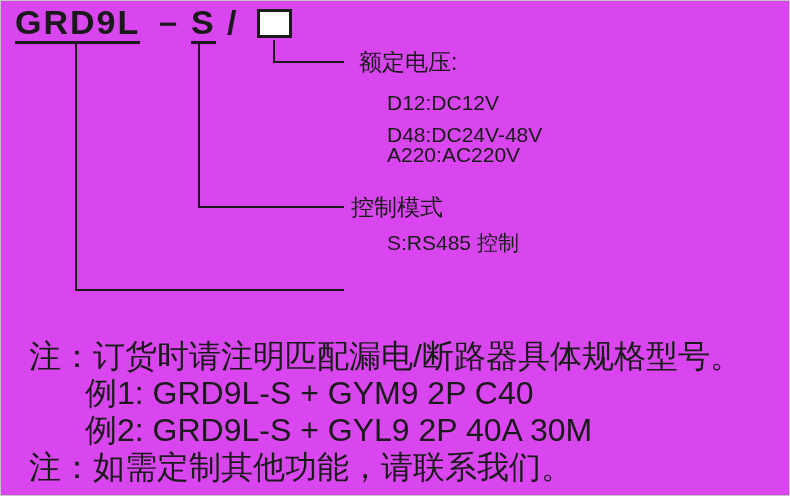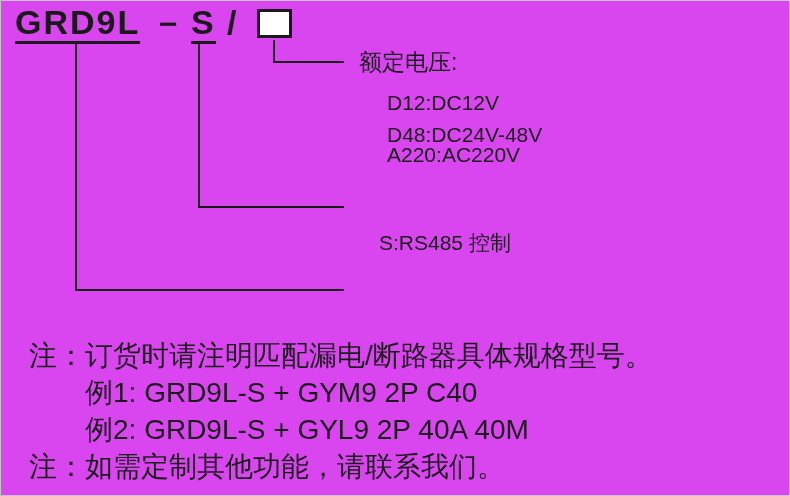--- a/index.html
+++ b/index.html
@@ -50,21 +50,21 @@
     white-space: nowrap;
   }
   .option {
     position: absolute;
     font-size: 21px;
     line-height: 27px;
     white-space: nowrap;
   }
   .note {
     position: absolute;
-    font-size: 28px;
+    font-size: 32px;
     line-height: 28px;
     white-space: nowrap;
   }
 </style>
 </head>
 <body>
 
 <div class="page">
 
   <span class="code-part underlined" style="left:14px;">GRD9L</span>
@@ -80,21 +80,22 @@
   <div class="line" style="left:197px; top:205px; width:146px; height:2px;"></div>
 
   <div class="line" style="left:74px; top:41px; width:2px; height:249px;"></div>
   <div class="line" style="left:74px; top:288px; width:269px; height:2px;"></div>
 
   <div class="callout-label" style="left:350px; top:48px;margin-left:8px;">额定电压:</div>
   <div class="option" style="left:386px; top:88px;">D12:DC12V</div>
   <div class="option" style="left:386px; top:120px;">D48:DC24V-48V</div>
   <div class="option" style="left:386px; top:140px;">A220:AC220V</div>
 
-  <div class="option" style="left:378px; top:228px;">S:RS485 控制</div>
+  <div class="callout-label" style="left:350px; top:193px;">控制模式</div>
+  <div class="option" style="left:386px; top:228px;">S:RS485 控制</div>
 
 
   <div class="note" style="left:28px; top:341px;">注：订货时请注明匹配漏电/断路器具体规格型号。</div>
   <div class="note" style="left:84px; top:378px;">例1: GRD9L-S + GYM9 2P C40</div>
-  <div class="note" style="left:84px; top:415px;">例2: GRD9L-S + GYL9 2P 40A 40M</div>
+  <div class="note" style="left:84px; top:415px;">例2: GRD9L-S + GYL9 2P 40A 30M</div>
   <div class="note" style="left:28px; top:452px;">注：如需定制其他功能，请联系我们。</div>
 
 </div>
 
 </body></html>

